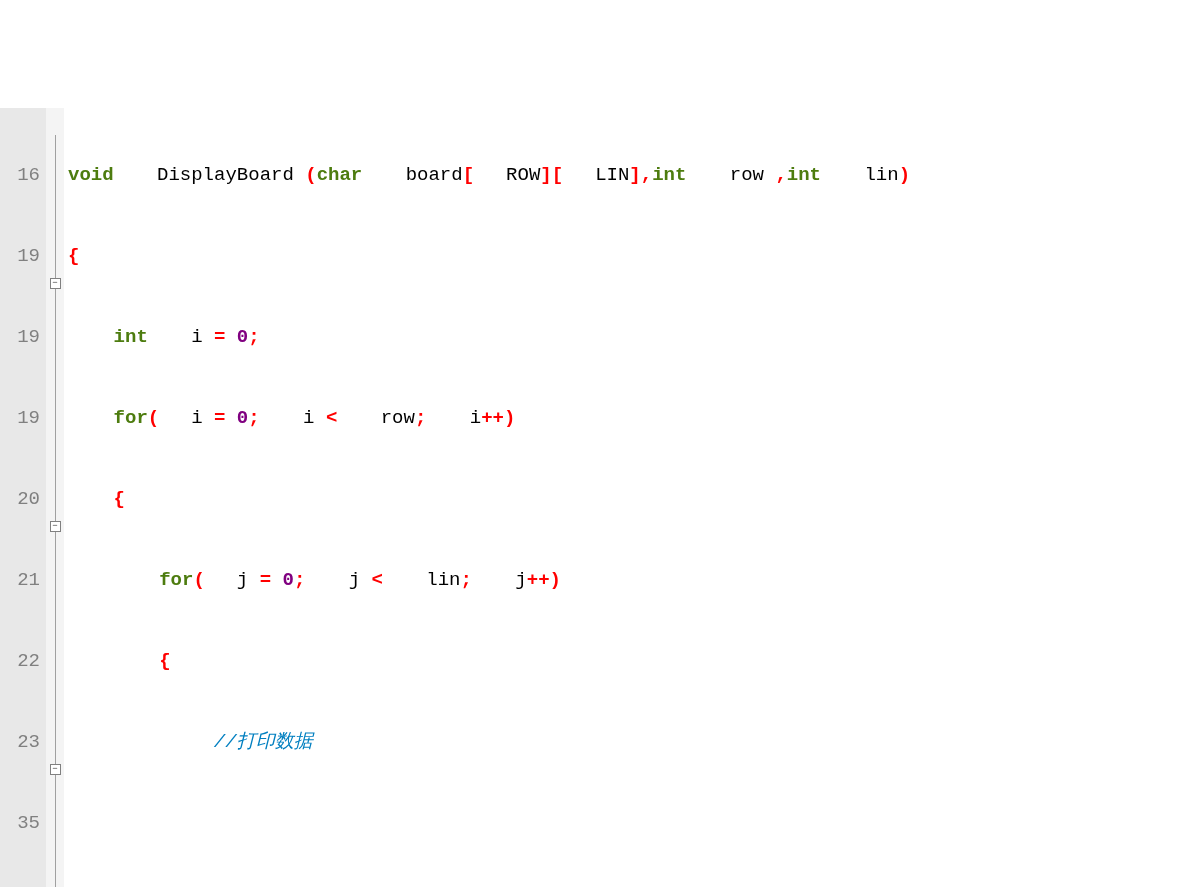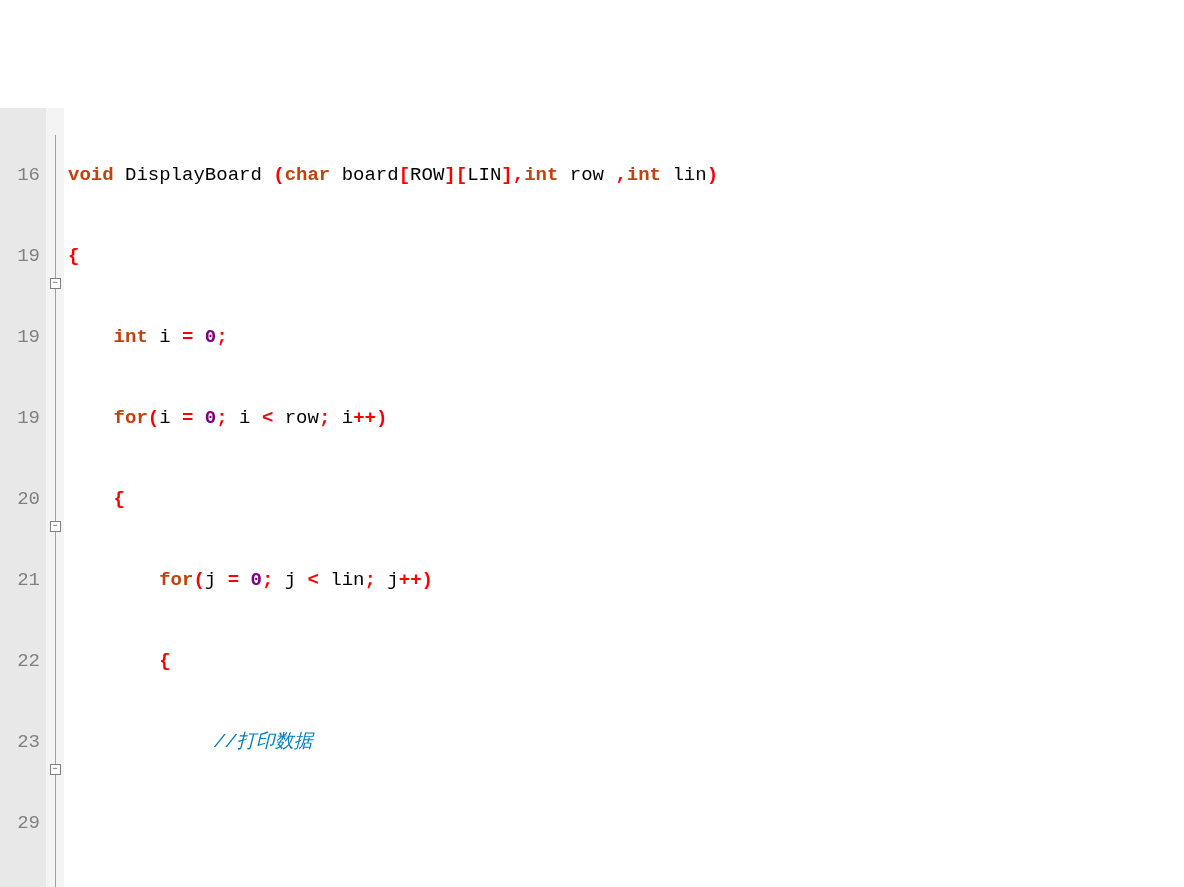--- a/index.html
+++ b/index.html
@@ -58,43 +58,43 @@
       z-index: 2;
     }
     .code {
       flex: 1;
       position: relative;
     }
     .code-line {
       height: 27px;
       padding-left: 4px;
     }
-    .kw { color: #c2410c; font-weight: bold; }
+    .kw { color: #4d7c0f; font-weight: bold; }
     .op { color: #ff0000; font-weight: bold; }
     .br { color: #ff0000; font-weight: bold; }
     .num { color: #800080; font-weight: bold; }
     .cmt { color: #007fc0; font-style: italic; margin-left: 9px; }
-    .id { color: #000000; }
+    .id { color: #000000; margin-left: 32px; }
   </style>
 </head>
 <body>
 
 
 
 <div class="editor">
   <div class="gutter">
     <div class="ln">16</div>
     <div class="ln">19</div>
     <div class="ln">19</div>
     <div class="ln">19</div>
     <div class="ln">20</div>
     <div class="ln">21</div>
     <div class="ln">22</div>
     <div class="ln">23</div>
-    <div class="ln">29</div>
+    <div class="ln">35</div>
     
     
     
     
     
     
     
     
     
     

